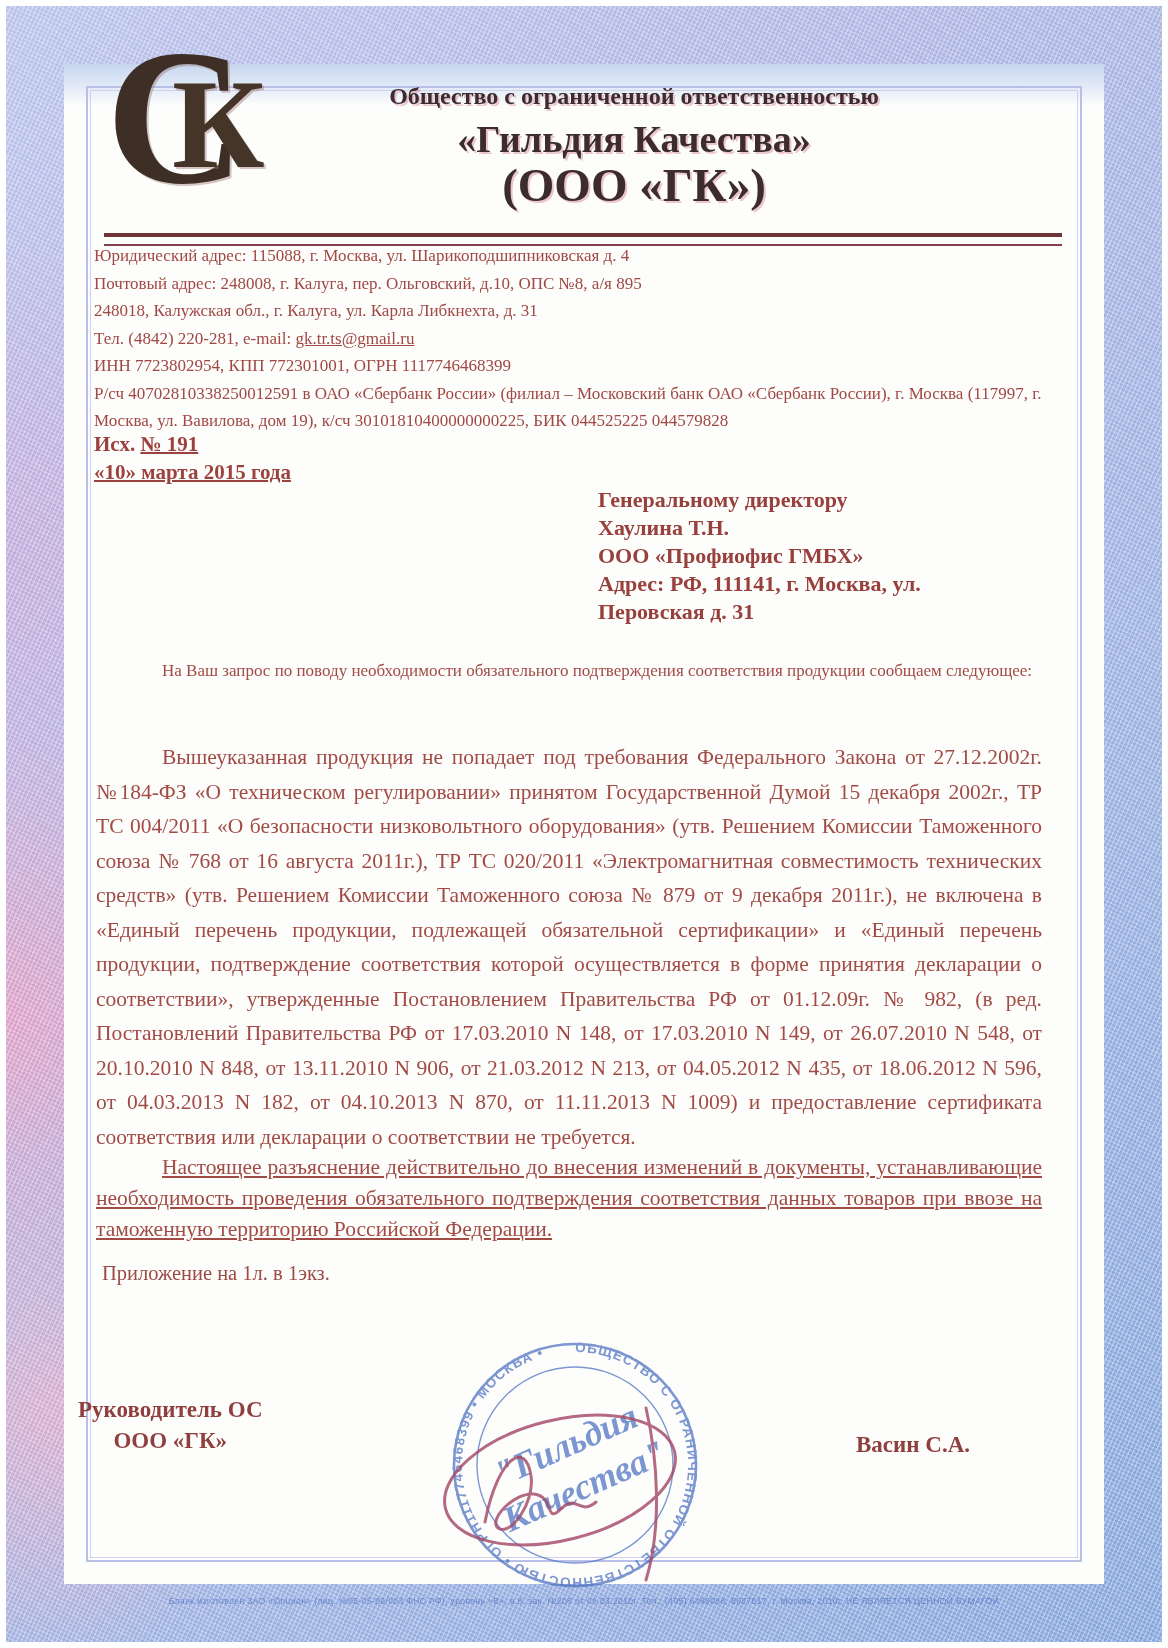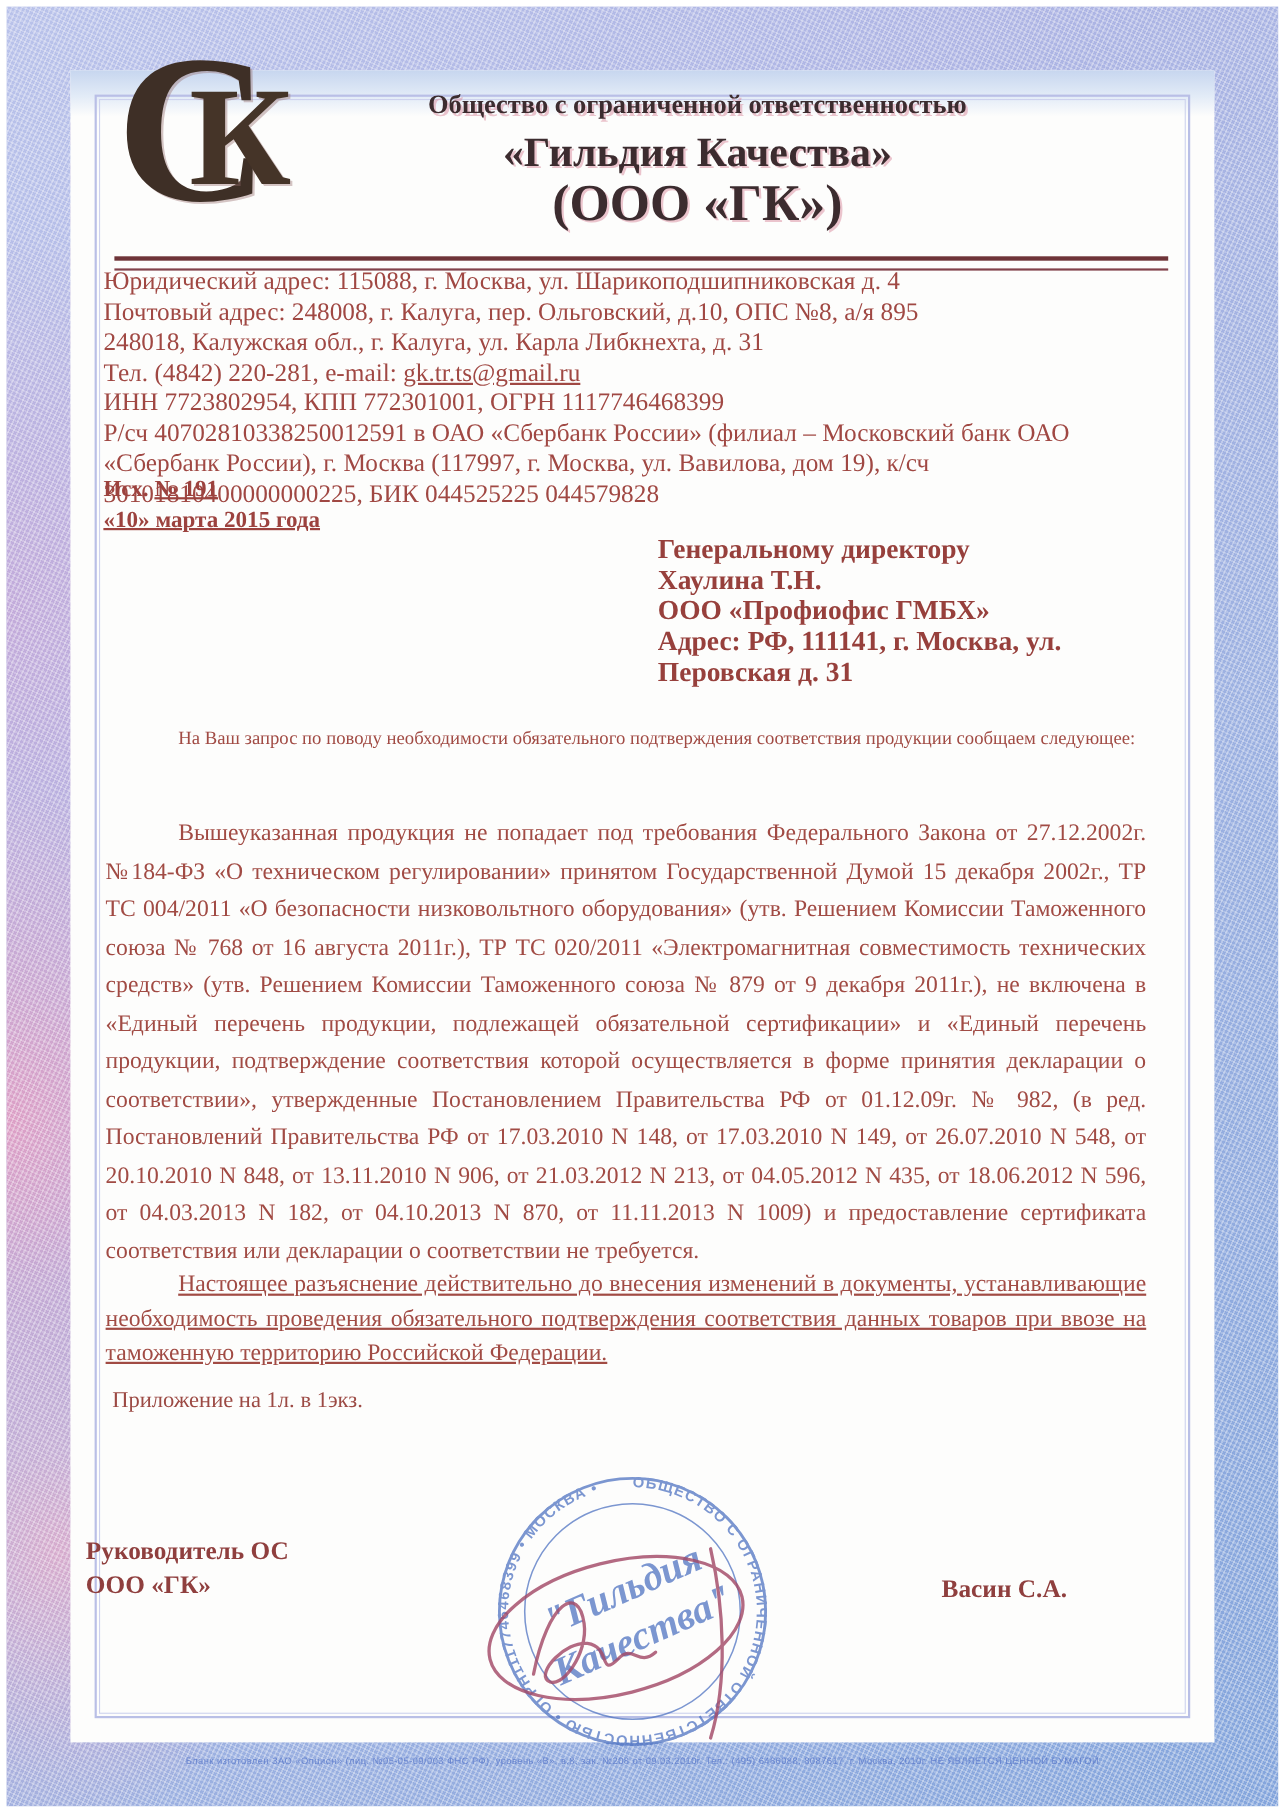--- a/index.html
+++ b/index.html
@@ -43,39 +43,39 @@
     font-family:"Liberation Serif",serif;color:#453428;text-shadow:2px 2px 0 rgba(150,110,110,.4);}
   .orghead{position:absolute;top:12px;left:150px;width:840px;text-align:center;
     color:#3c2c2f;font-weight:bold;text-shadow:2px 2px 0 rgba(218,140,158,.5);}
   .orghead .l1{font-size:24px;line-height:40px;}
   .orghead .l2{font-size:38px;line-height:46px;}
   .orghead .l3{font-size:47px;line-height:46px;}
   .divider{position:absolute;top:169px;left:40px;width:958px;height:7px;
     border-top:4px solid #6e3438;border-bottom:2px solid #82414a;}
 
   
-  .req{position:absolute;top:178px;left:30px;width:966px;font-size:23px;line-height:27.5px;
+  .req{position:absolute;top:178px;left:30px;width:966px;font-size:17px;line-height:27.5px;
     color:#a04843;}
   .req .email{text-decoration:underline;}
 
   
   .ref{position:absolute;top:366px;left:30px;font-weight:bold;font-size:21px;line-height:28px;color:#9c423e;}
   .u{text-decoration:underline;text-decoration-thickness:2px;}
   .recipient{position:absolute;top:422px;left:534px;width:430px;font-weight:bold;
-    font-size:25px;line-height:28px;color:#97403c;}
+    font-size:22px;line-height:28px;color:#97403c;}
 
   
   .para{position:absolute;left:32px;width:946px;text-align:justify;color:#a14b44;}
   .para.intro{top:592px;font-size:17px;line-height:30px;text-indent:66px;}
   .para.main{top:676px;font-size:21.5px;line-height:34.5px;text-indent:66px;}
   .para.validity{top:1088px;font-size:21.5px;line-height:31px;text-indent:66px;text-decoration:underline;}
   .attachment{position:absolute;top:1198px;left:14px;font-size:20.5px;color:#9c4a44;margin-left:24px;}
 
   
-  .signatory{position:absolute;top:1330px;left:14px;font-weight:bold;font-size:23px;line-height:31px;color:#8f3f3e;}
+  .signatory{position:absolute;top:1330px;left:14px;font-weight:bold;font-size:23px;line-height:31px;color:#8f3f3e;text-align:center;}
   .signername{position:absolute;top:1368px;left:792px;font-weight:bold;font-size:23px;color:#8f3f3e;}
   .stamp-svg{position:absolute;left:346px;top:1226px;width:330px;height:345px;overflow:visible;}
 
   
   .fineprint{position:absolute;top:1596px;left:0;width:100%;text-align:center;
     font-family:"Liberation Sans","DejaVu Sans",sans-serif;font-size:8.5px;letter-spacing:.4px;
     color:#5d7bcb;opacity:.85;}
 </style>
 </head>
 <body>

